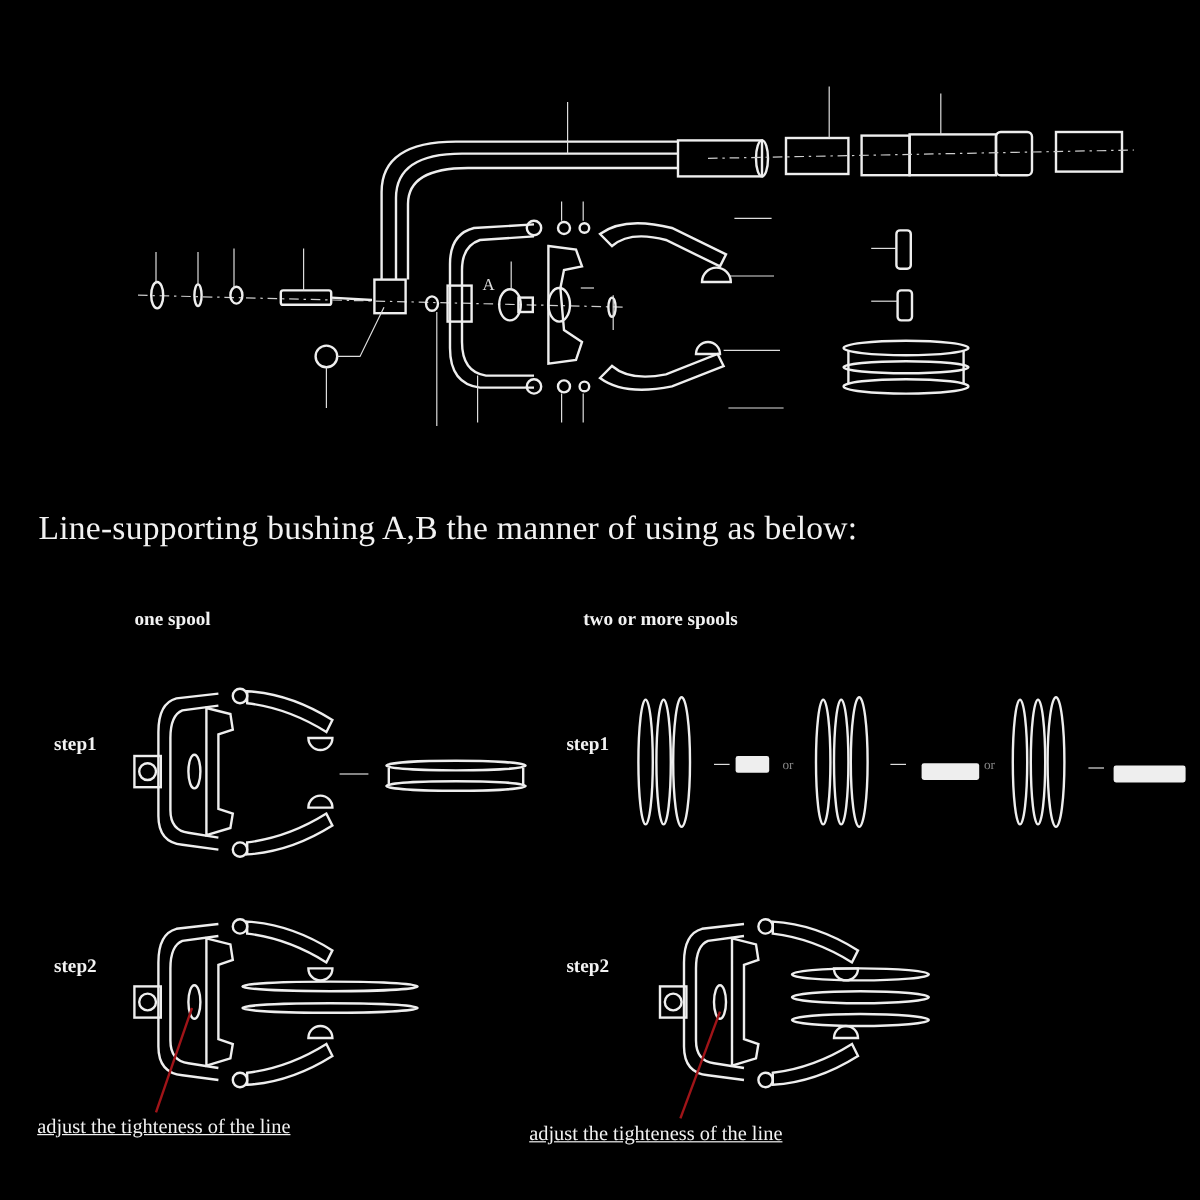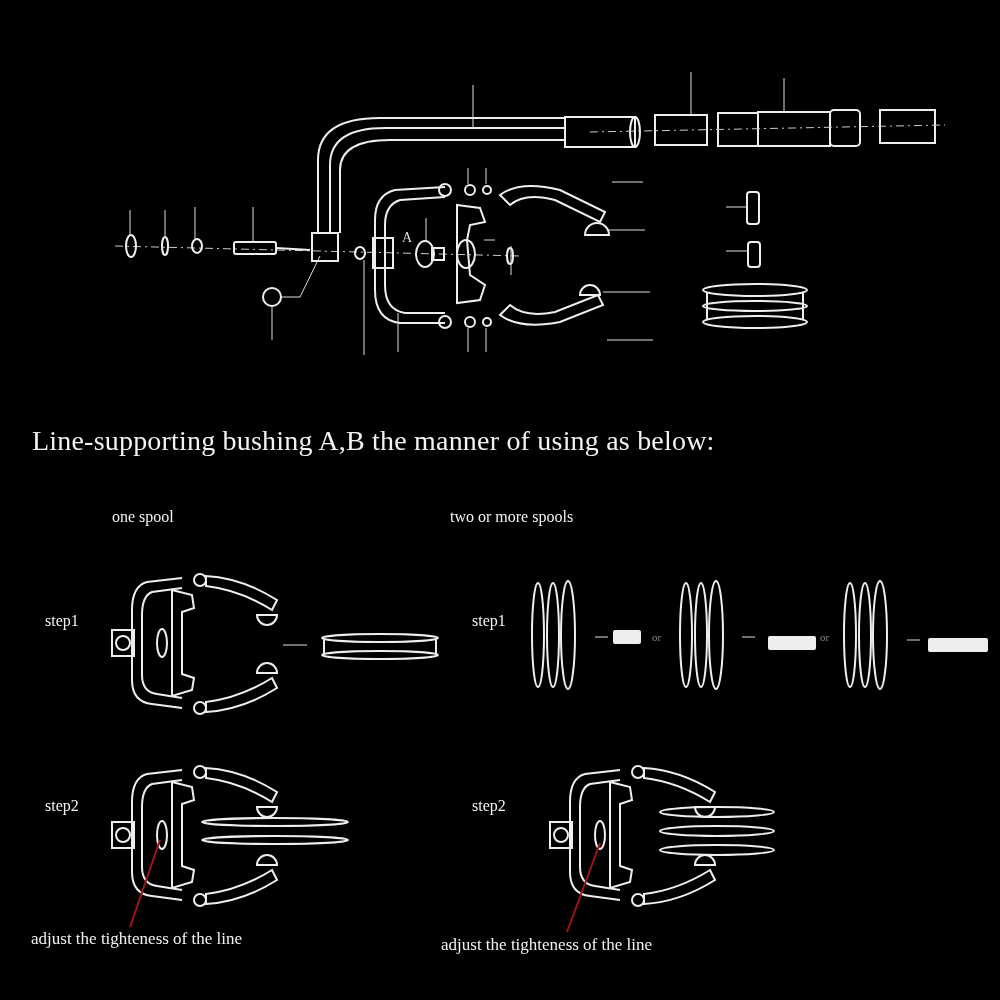--- a/index.html
+++ b/index.html
@@ -1,20 +1,20 @@
 <!DOCTYPE html>
 <html><head>
 <meta charset="utf-8">
 <style>
   html, body { margin:0; padding:0; background:#000; }
   body { width:1000px; height:1000px; position:relative; overflow:hidden; font-family:"DejaVu Serif","Liberation Serif",serif; color:#f2f2f2; }
   .abs { position:absolute; }
   .title { left:32px; top:425px; font-size:28px; letter-spacing:0.2px; font-family:"Liberation Serif","DejaVu Serif",serif; }
-  .lbl { font-size:16px; font-family:"Liberation Serif","DejaVu Serif",serif; }
-  .cap { font-size:17px; font-family:"Liberation Serif","DejaVu Serif",serif; }
+  .lbl { font-size:16px; font-family:"Liberation Serif","DejaVu Serif",serif;font-weight:bold; }
+  .cap { font-size:17px; font-family:"Liberation Serif","DejaVu Serif",serif;text-decoration:underline; }
   svg { position:absolute; left:0; top:0; }
   .w { stroke:#eee; fill:none; stroke-width:2; }
   .t { stroke:#ddd; fill:none; stroke-width:1; }
   .d { stroke:#ccc; fill:none; stroke-width:1; stroke-dasharray:8 4 2 4; }
   .r { stroke:#a01418; stroke-width:2; fill:none; }
 </style>
 </head>
 <body>
 
 <svg width="1000" height="400">
@@ -103,21 +103,21 @@
     <ellipse class="w" cx="755" cy="306" rx="52" ry="5"></ellipse>
     <ellipse class="w" cx="755" cy="322" rx="52" ry="6"></ellipse>
     <line class="w" x1="707" y1="292" x2="707" y2="320"></line>
     <line class="w" x1="803" y1="292" x2="803" y2="320"></line>
   </g>
 </svg>
 
 <div class="abs title">Line-supporting bushing A,B the manner of using as below:</div>
 
 <div class="abs lbl" style="left:112px;top:508px">one spool</div>
-<div class="abs lbl" style="left:450px;top:508px">two or more spools</div>
+<div class="abs lbl" style="left:486px;top:508px">two or more spools</div>
 
 <div class="abs lbl" style="left:45px;top:612px">step1</div>
 <div class="abs lbl" style="left:472px;top:612px">step1</div>
 <div class="abs lbl" style="left:45px;top:797px">step2</div>
 <div class="abs lbl" style="left:472px;top:797px">step2</div>
 
 <svg width="1000" height="1000" style="pointer-events:none">
   <defs>
     <g id="holder">
       <path class="w" d="M60 8 L25 12 Q10 16 10 40 L10 110 Q10 132 30 134 L60 138"></path>

